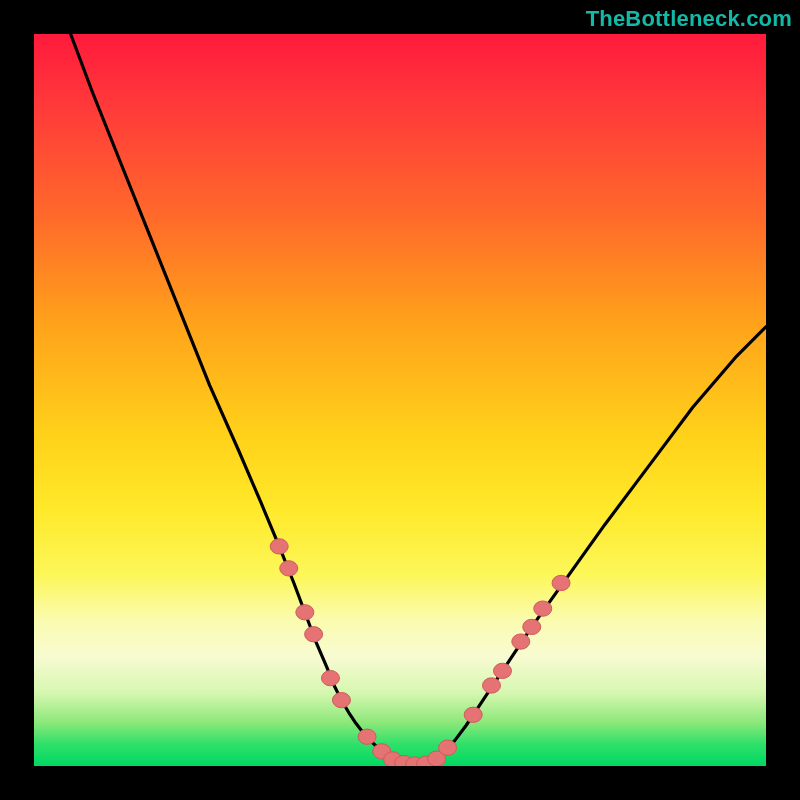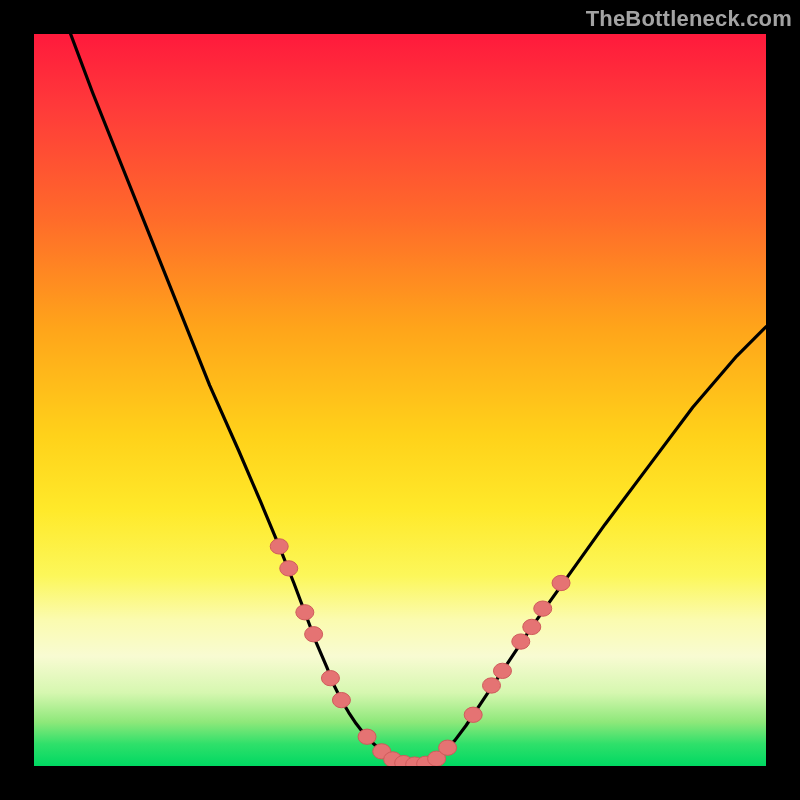--- a/index.html
+++ b/index.html
@@ -40,21 +40,21 @@
       #00d862 100%
     );
   }
   .watermark {
     position: absolute;
     top: 6px;
     right: 8px;
     font-family: Arial, Helvetica, sans-serif;
     font-size: 22px;
     font-weight: 600;
-    color: #a3a3a3;
+    color: #14b8a6;
     letter-spacing: 0.2px;
     user-select: none;
   }
   svg.overlay {
     position: absolute;
     left: 0;
     top: 0;
     width: 732px;
     height: 732px;
   }

